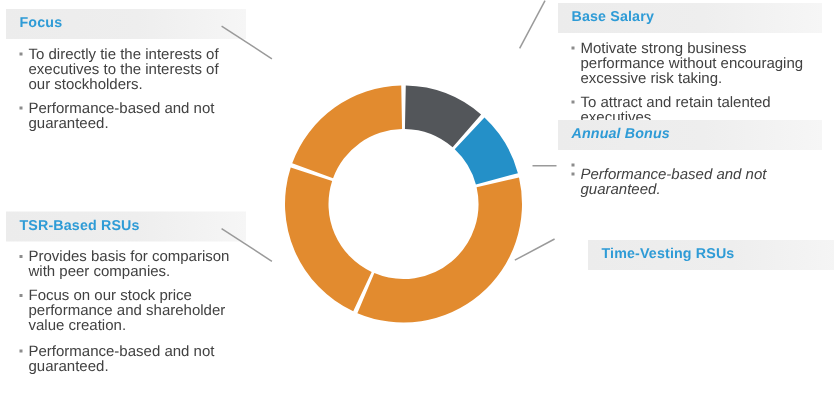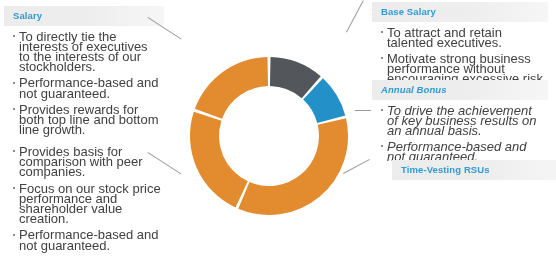--- a/index.html
+++ b/index.html
@@ -12,21 +12,21 @@
 
   
   .panel{position:absolute;}
   .panel-head{
     background:linear-gradient(to right,#ececec 0%,#eeeeee 55%,#f6f6f6 100%);
     color:#2e9bd6;font-weight:bold;font-size:9.5px;letter-spacing:.1px;
     padding:5px 8px 5px 9px;line-height:1;
   }
   .bullets{list-style:none;margin:0;padding:6px 2px 0 9px;}
   .bullets li{
-    position:relative;color:#414141;font-size:13px;line-height:10.2px;
+    position:relative;color:#414141;font-size:10px;line-height:10.2px;
     margin-bottom:6px;padding-left:6px;
   }
   .bullets li:last-child{margin-bottom:0;}
   .bullets li .dot{
     position:absolute;left:0;top:3.2px;width:2px;height:2px;
     background:#8c8c8c;
   }
 
   
   .col-left{width:160px;}
@@ -44,48 +44,48 @@
   
   .donut{position:absolute;left:190px;top:57px;width:158px;height:158px;}
   .donut svg{display:block;overflow:visible;}
 </style>
 </head>
 <body>
 
 <div class="stage">
 
   <div class="panel col-left" id="panel-prsus">
-    <div class="panel-head">Salary</div>
+    <div class="panel-head">Focus</div>
     <ul class="bullets">
       <li><span class="dot"></span><span>To directly tie the interests of executives to the interests of our stockholders.</span></li>
       <li><span class="dot"></span><span>Performance-based and not guaranteed.</span></li>
-      <li><span class="dot"></span><span>Provides rewards for both top line and bottom line growth.</span></li>
     </ul>
   </div>
 
   <div class="panel col-left" id="panel-tsr">
+    <div class="panel-head">TSR-Based RSUs</div>
     <ul class="bullets">
       <li><span class="dot"></span><span>Provides basis for comparison with peer companies.</span></li>
       <li><span class="dot"></span><span>Focus on our stock price performance and shareholder value creation.</span></li>
       <li><span class="dot"></span><span>Performance-based and not guaranteed.</span></li>
     </ul>
   </div>
 
   <div class="panel col-right" id="panel-base">
     <div class="panel-head">Base Salary</div>
     <ul class="bullets">
+      <li><span class="dot"></span><span>Motivate strong business performance without encouraging excessive risk taking.</span></li>
       <li><span class="dot"></span><span>To attract and retain talented executives.</span></li>
-      <li><span class="dot"></span><span>Motivate strong business performance without encouraging excessive risk taking.</span></li>
     </ul>
   </div>
 
   <div class="panel col-right" id="panel-bonus">
     <div class="panel-head">Annual Bonus</div>
     <ul class="bullets">
-      <li><span class="dot"></span><span>To drive the achievement of key business results on an annual basis.</span></li>
+      <li><span class="dot"></span></li>
       <li><span class="dot"></span><span>Performance-based and not guaranteed.</span></li>
     </ul>
   </div>
 
   <div class="panel col-right" id="panel-time">
     <div class="panel-head">Time-Vesting RSUs</div>
   </div>
 
   <div id="leaders-layer">
       <div class="leader" style="left: 148px; top: 17px; width: 40px; transform: rotate(33deg);"></div>

